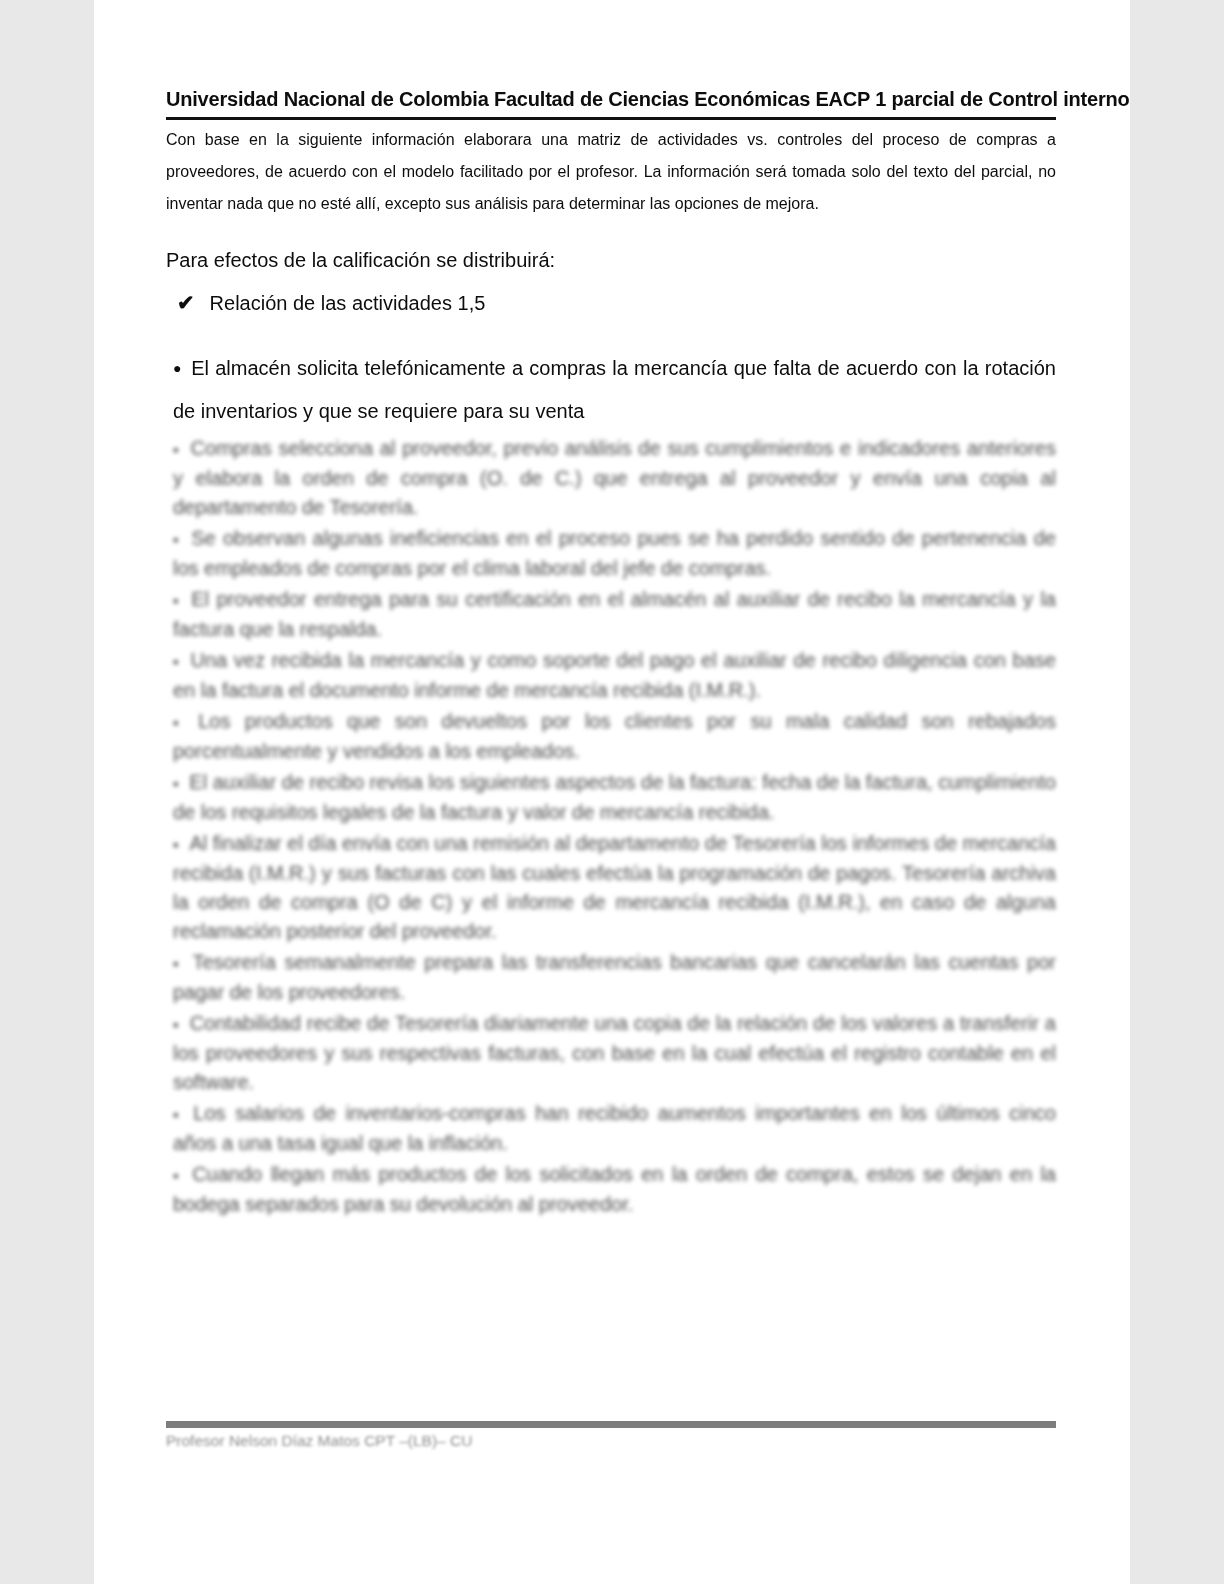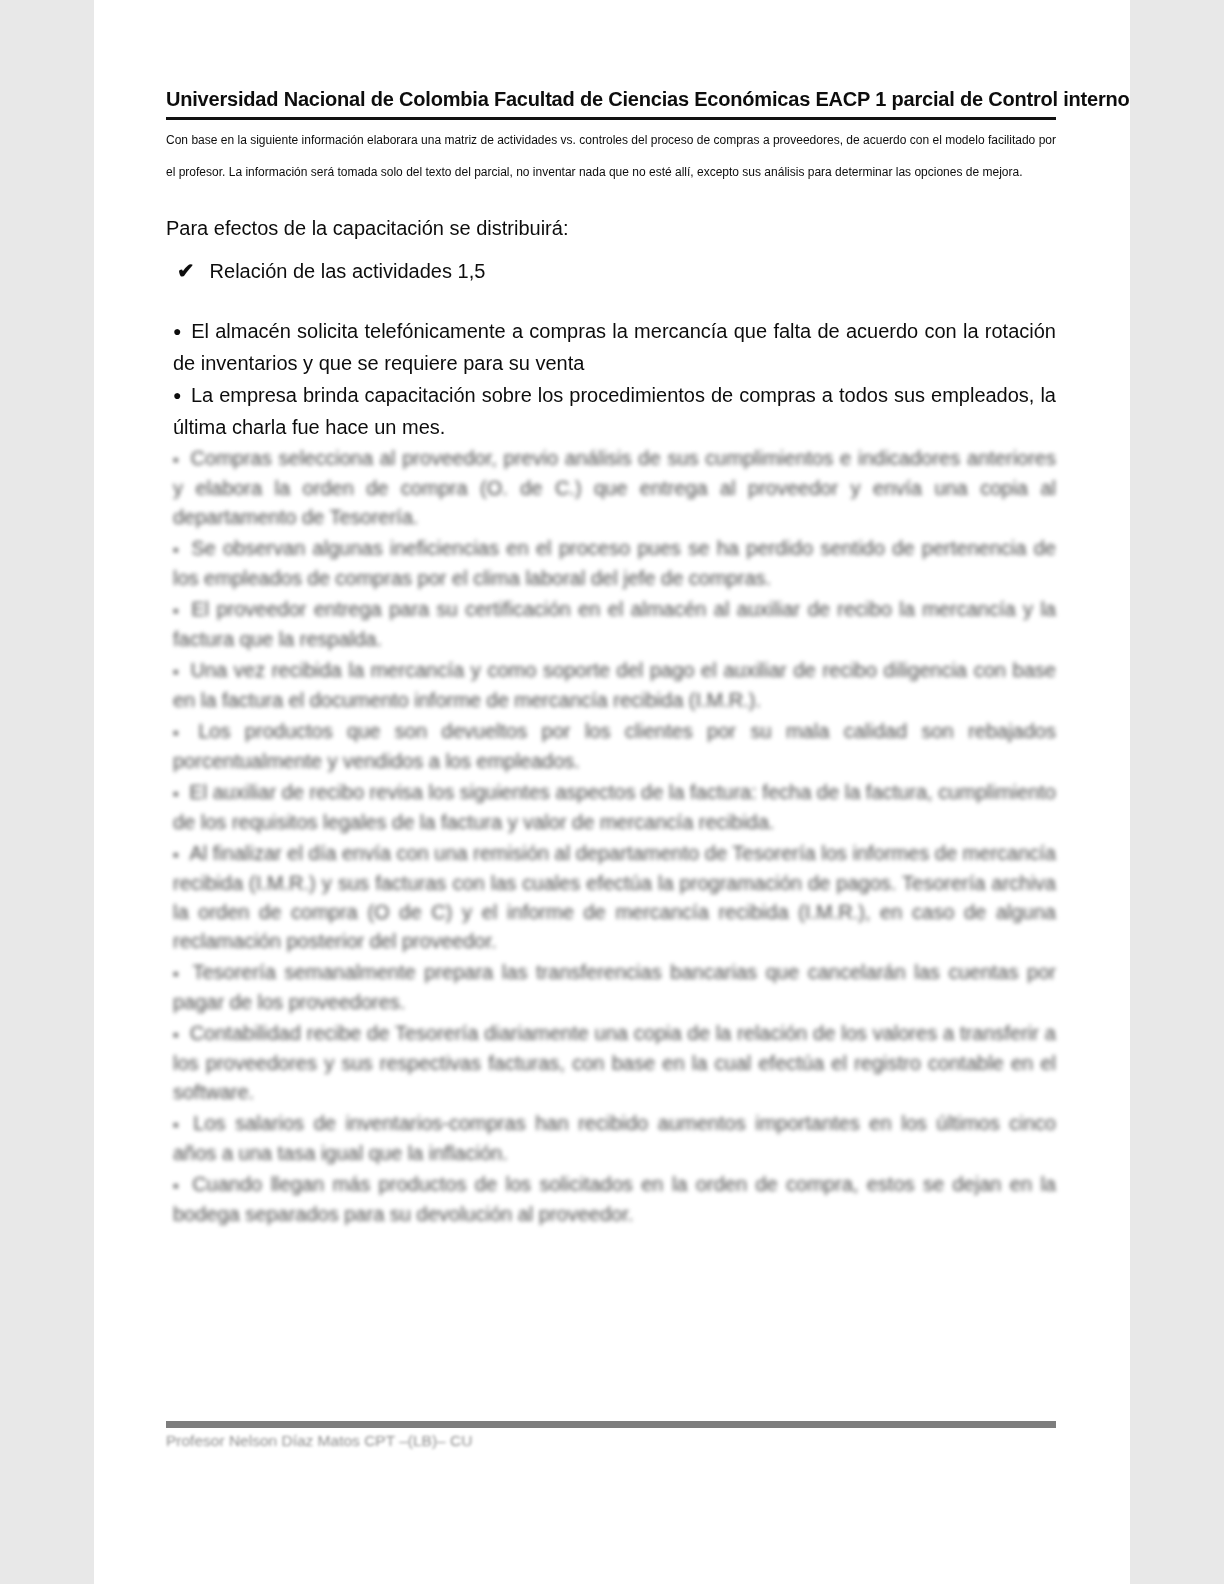--- a/index.html
+++ b/index.html
@@ -20,42 +20,42 @@
     font-weight: bold;
     letter-spacing: -0.2px;
     line-height: 26px;
     white-space: nowrap;
     border-bottom: 3.5px solid #111;
     padding-bottom: 5px;
     margin: 0;
   }
   .intro {
     margin: 4px 0 0 0;
-    font-size: 12px;
+    font-size: 16px;
     line-height: 32px;
     text-align: justify;
   }
   .grading-lead {
     margin: 27px 0 0 0;
     font-size: 20px;
     line-height: 27px;
   }
   ul { list-style: none; margin: 0; padding: 0; }
   .check-list { margin-top: 15px; padding-left: 11px; }
   .check-list li { font-size: 20px; line-height: 27px; margin-bottom: 21px; }
   .mk-check {
     font-weight: bold;
     font-size: 21px;
     margin-right: 15px;
     letter-spacing: 0;
   }
   .fact-list { margin-top: 30px; padding-left: 7px; }
   .fact-list li {
     font-size: 20px;
-    line-height: 32px;
+    line-height: 43px;
     text-align: justify;
   }
   .mk-dot { font-size: 14px; margin-right: 9px; vertical-align: 2px; }
   .blur-list { margin-top: 1px; padding-left: 7px; }
   .blur-list li {
     font-size: 20px;
     line-height: 29px;
     text-align: justify;
     margin-bottom: 2px;
     color: #4d4d4d;
@@ -83,41 +83,38 @@
 </style>
 </head>
 <body>
 
 <div class="page">
 
   <h1 class="doc-title">Universidad Nacional de Colombia Facultad de Ciencias Económicas EACP 1 parcial de Control interno</h1>
 
   <p class="intro">Con base en la siguiente información elaborara una matriz de actividades vs. controles del proceso de compras a proveedores, de acuerdo con el modelo facilitado por el profesor. La información será tomada solo del texto del parcial, no inventar nada que no esté allí, excepto sus análisis para determinar las opciones de mejora.</p>
 
-  <p class="grading-lead">Para efectos de la capacitación se distribuirá:</p>
+  <p class="grading-lead">Para efectos de la calificación se distribuirá:</p>
 
   <ul class="check-list">
 
       <li>
         <span class="mk-check">✔</span><span>Relación de las actividades 1,5</span>
       </li>
 
 
 
     </ul>
 
   <ul class="fact-list">
 
       <li>
         <span class="mk-dot">●</span><span>El almacén solicita telefónicamente a compras la mercancía que falta de acuerdo con la rotación de inventarios y que se requiere para su venta</span>
       </li>
 
-      <li>
-        <span class="mk-dot">●</span><span>La empresa brinda capacitación sobre los procedimientos de compras a todos sus empleados, la última charla fue hace un mes.</span>
-      </li>
     </ul>
 
   <ul class="blur-list">
 
       <li>
         <span class="mk-square">▪</span><span>Compras selecciona al proveedor, previo análisis de sus cumplimientos e indicadores anteriores y elabora la orden de compra (O. de C.) que entrega al proveedor y envía una copia al departamento de Tesorería.</span>
       </li>
 
       <li>
         <span class="mk-square">▪</span><span>Se observan algunas ineficiencias en el proceso pues se ha perdido sentido de pertenencia de los empleados de compras por el clima laboral del jefe de compras.</span>

